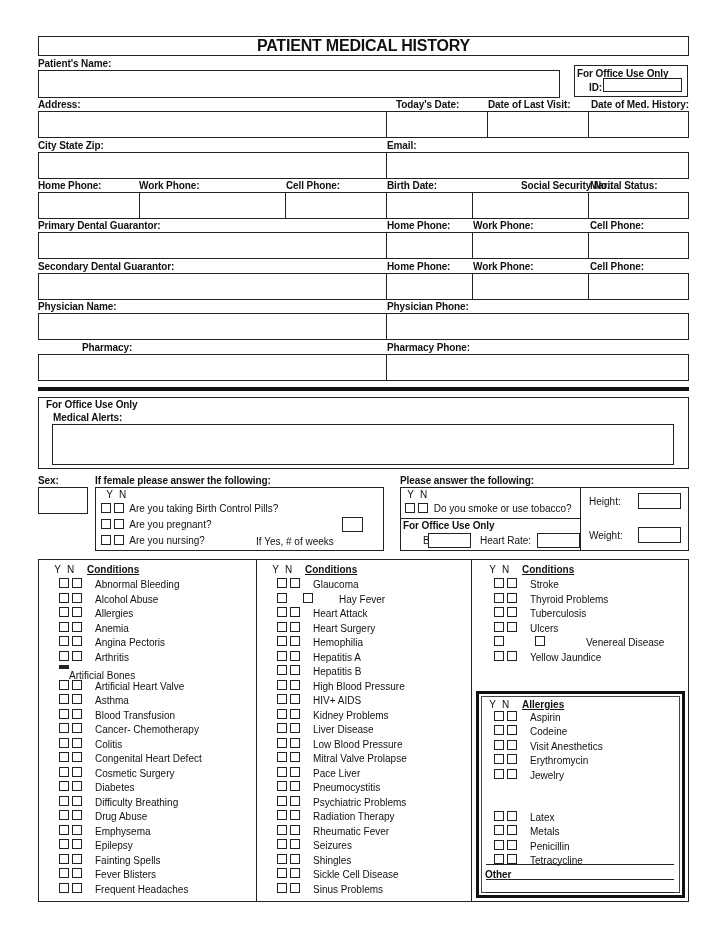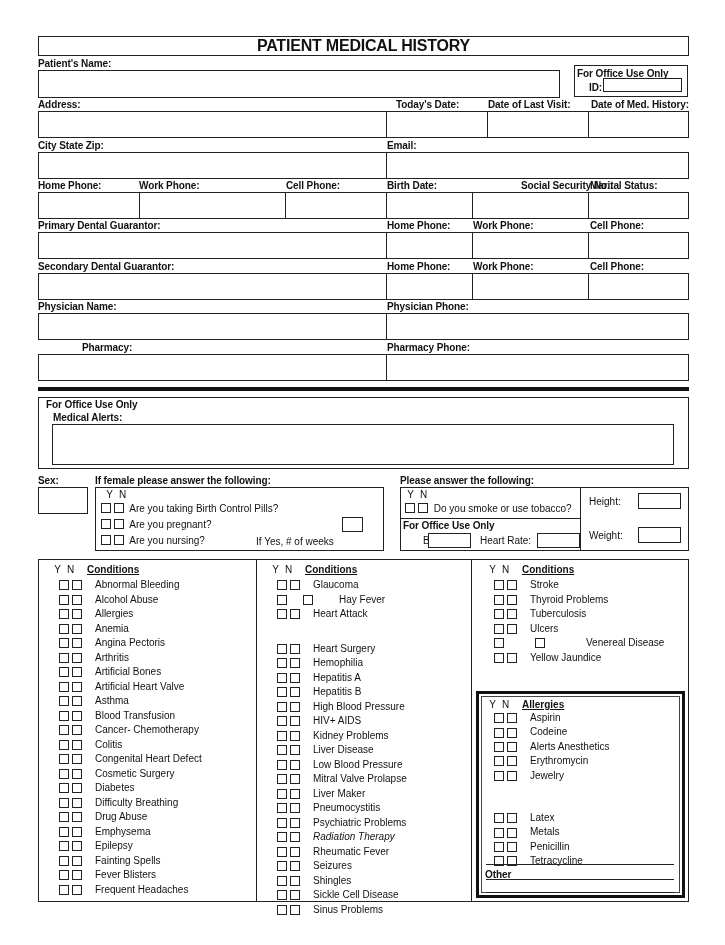--- a/index.html
+++ b/index.html
@@ -6,21 +6,21 @@
   html, body { width: 725px; height: 945px; background: #ffffff; overflow: hidden; }
   body { position: relative; font-family: "Liberation Sans", sans-serif; color: #111; }
   .abs { position: absolute; }
   .lbl { position: absolute; font-weight: bold; font-size: 10px; line-height: 12px; white-space: nowrap; letter-spacing: -0.1px; }
   .box { position: absolute; border: 1.3px solid #222; background: #fff; }
   .title-box { position: absolute; left: 38px; top: 36px; width: 651px; height: 20px; border: 1.5px solid #222; text-align: center; font-weight: bold; font-size: 16px; line-height: 18px; letter-spacing: -0.2px; }
   .thick { position: absolute; left: 38px; top: 387px; width: 651px; height: 4px; background: #111; }
   .cb { display: inline-block; width: 10px; height: 10px; border: 1px solid #222; background: #fff; margin-right: 3px; vertical-align: -1px; }
   .row { position: absolute; font-size: 10px; line-height: 12px; white-space: nowrap; }
   .cond-list { position: absolute; font-size: 10px; }
-  .cond-item { height: 14.5px; line-height: 14.5px; white-space: nowrap; display: flex; align-items: center; padding-left: 8px; }
+  .cond-item { height: 14.5px; line-height: 14.5px; white-space: nowrap; display: flex; align-items: flex-start; padding-left: 8px; }
   .cond-item .cb { margin-right: 3px; }
   .cond-item .txt { margin-left: 10px; }
   .yn { font-size: 10px; line-height: 12px; white-space: nowrap; }
   .yn span { display: inline-block; width: 13px; text-align: center; }
   .hdr-u { font-weight: bold; text-decoration: underline; margin-left: 10px; }
   .other-line { position: absolute; height: 1px; background: #222; }
 </style>
 </head>
 <body>
 
@@ -165,21 +165,21 @@
       <div class="cond-item" style="height: 14.5px; line-height: 14.5px;">
         <span class="cb"></span>
         <span class="cb"></span>
         <span class="txt">Angina Pectoris</span>
       </div>
       <div class="cond-item" style="height: 14.5px; line-height: 14.5px;">
         <span class="cb"></span>
         <span class="cb"></span>
         <span class="txt">Arthritis</span>
       </div>
-      <div class="cond-item" style="height: 14.5px; line-height: 14.5px;">
+      <div class="cond-item" style="height: 14.5px; line-height: 14.5px; flex-direction: column;">
         <span class="cb"></span>
         <span class="cb"></span>
         <span class="txt">Artificial Bones</span>
       </div>
       <div class="cond-item" style="height: 14.5px; line-height: 14.5px;">
         <span class="cb"></span>
         <span class="cb"></span>
         <span class="txt">Artificial Heart Valve</span>
       </div>
       <div class="cond-item" style="height: 14.5px; line-height: 14.5px;">
@@ -266,21 +266,21 @@
       <div class="cond-item" style="height: 14.5px; line-height: 14.5px; gap: 13px;">
         <span class="cb"></span>
         <span class="cb"></span>
         <span class="txt">Hay Fever</span>
       </div>
       <div class="cond-item" style="height: 14.5px; line-height: 14.5px;">
         <span class="cb"></span>
         <span class="cb"></span>
         <span class="txt">Heart Attack</span>
       </div>
-      <div class="cond-item" style="height: 14.5px; line-height: 14.5px; margin-top: 20px;">
+      <div class="cond-item" style="height: 14.5px; line-height: 14.5px;">
         <span class="cb"></span>
         <span class="cb"></span>
         <span class="txt">Heart Surgery</span>
       </div>
       <div class="cond-item" style="height: 14.5px; line-height: 14.5px;">
         <span class="cb"></span>
         <span class="cb"></span>
         <span class="txt">Hemophilia</span>
       </div>
       <div class="cond-item" style="height: 14.5px; line-height: 14.5px;">
@@ -319,33 +319,33 @@
         <span class="txt">Low Blood Pressure</span>
       </div>
       <div class="cond-item" style="height: 14.5px; line-height: 14.5px;">
         <span class="cb"></span>
         <span class="cb"></span>
         <span class="txt">Mitral Valve Prolapse</span>
       </div>
       <div class="cond-item" style="height: 14.5px; line-height: 14.5px;">
         <span class="cb"></span>
         <span class="cb"></span>
-        <span class="txt">Liver Maker</span>
+        <span class="txt">Pace Liver</span>
       </div>
       <div class="cond-item" style="height: 14.5px; line-height: 14.5px;">
         <span class="cb"></span>
         <span class="cb"></span>
         <span class="txt">Pneumocystitis</span>
       </div>
       <div class="cond-item" style="height: 14.5px; line-height: 14.5px;">
         <span class="cb"></span>
         <span class="cb"></span>
         <span class="txt">Psychiatric Problems</span>
       </div>
-      <div class="cond-item" style="height: 14.5px; line-height: 14.5px; font-style: italic;">
+      <div class="cond-item" style="height: 14.5px; line-height: 14.5px;">
         <span class="cb"></span>
         <span class="cb"></span>
         <span class="txt">Radiation Therapy</span>
       </div>
       <div class="cond-item" style="height: 14.5px; line-height: 14.5px;">
         <span class="cb"></span>
         <span class="cb"></span>
         <span class="txt">Rheumatic Fever</span>
       </div>
       <div class="cond-item" style="height: 14.5px; line-height: 14.5px;">
@@ -418,21 +418,21 @@
         <span class="txt">Aspirin</span>
       </div>
       <div class="cond-item" style="height: 14.4px; line-height: 14.4px;">
         <span class="cb"></span>
         <span class="cb"></span>
         <span class="txt">Codeine</span>
       </div>
       <div class="cond-item" style="height: 14.4px; line-height: 14.4px;">
         <span class="cb"></span>
         <span class="cb"></span>
-        <span class="txt">Alerts Anesthetics</span>
+        <span class="txt">Visit Anesthetics</span>
       </div>
       <div class="cond-item" style="height: 14.4px; line-height: 14.4px;">
         <span class="cb"></span>
         <span class="cb"></span>
         <span class="txt">Erythromycin</span>
       </div>
       <div class="cond-item" style="height: 14.4px; line-height: 14.4px;">
         <span class="cb"></span>
         <span class="cb"></span>
         <span class="txt">Jewelry</span>

